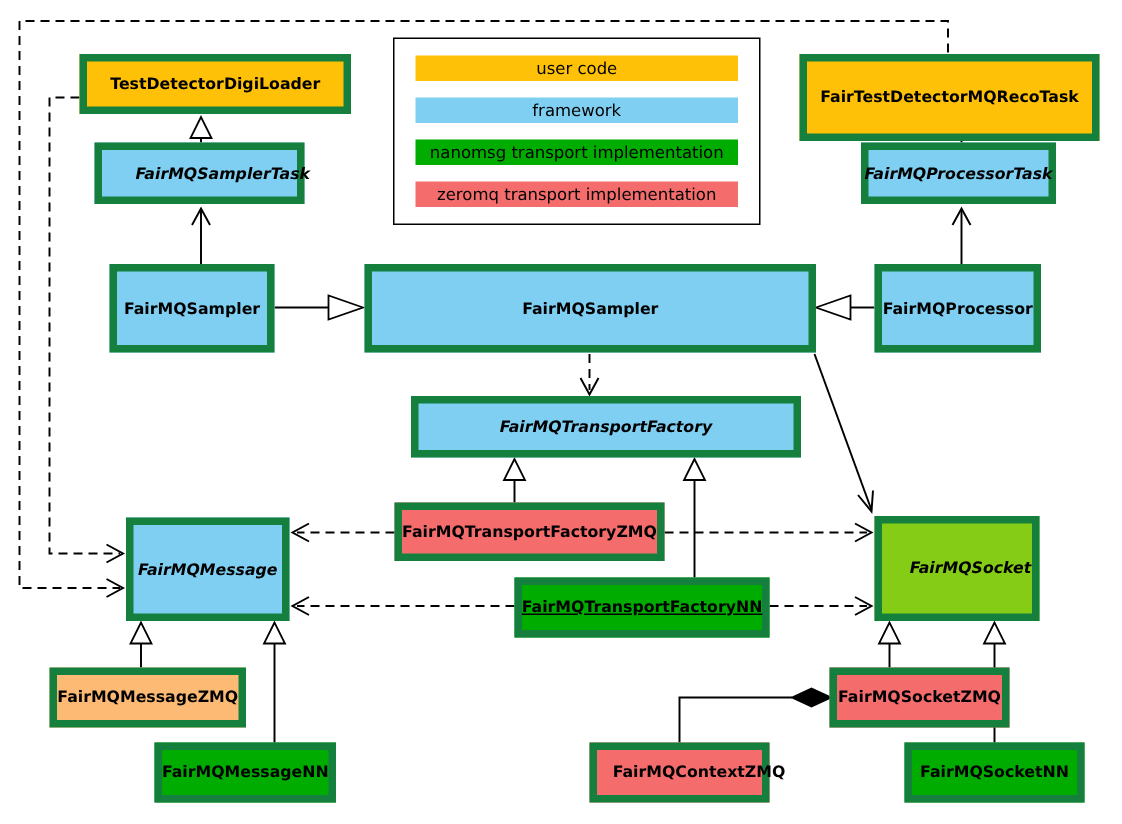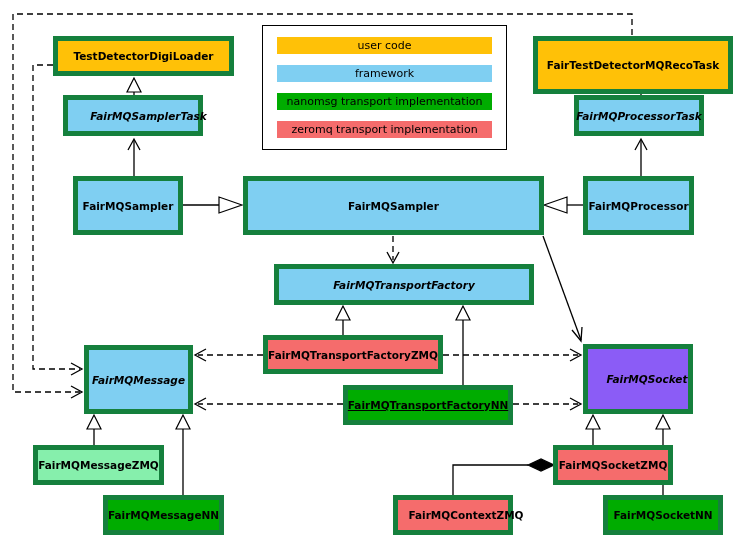--- a/index.html
+++ b/index.html
@@ -79,20 +79,20 @@
       <div class="node" style="left: 533px; top: 36px; width: 200px; height: 58px; background: rgb(255, 193, 7);">FairTestDetectorMQRecoTask</div>
       <div class="node abstract" style="left: 63px; top: 95px; width: 140px; height: 41px; background: rgb(127, 207, 242); padding-left: 31px;">FairMQSamplerTask</div>
       <div class="node abstract" style="left: 574px; top: 95px; width: 130px; height: 41px; background: rgb(127, 207, 242);">FairMQProcessorTask</div>
       <div class="node" style="left: 73px; top: 176px; width: 110px; height: 59px; background: rgb(127, 207, 242);">FairMQSampler</div>
       <div class="node" style="left: 243px; top: 176px; width: 301px; height: 59px; background: rgb(127, 207, 242);">FairMQSampler</div>
       <div class="node" style="left: 583px; top: 176px; width: 111px; height: 59px; background: rgb(127, 207, 242); text-align: right;">FairMQProcessor</div>
       <div class="node abstract" style="left: 274px; top: 264px; width: 260px; height: 41px; background: rgb(127, 207, 242);">FairMQTransportFactory</div>
       <div class="node" style="left: 263px; top: 335px; width: 180px; height: 39px; background: rgb(245, 108, 108);">FairMQTransportFactoryZMQ</div>
       <div class="node" style="left: 343px; top: 385px; width: 170px; height: 40px; background: rgb(0, 172, 0); text-decoration: underline;">FairMQTransportFactoryNN</div>
       <div class="node abstract" style="left: 84px; top: 345px; width: 109px; height: 69px; background: rgb(127, 207, 242);">FairMQMessage</div>
-      <div class="node abstract" style="left: 583px; top: 344px; width: 110px; height: 70px; background: #8b5cf6; padding-left: 18px;">FairMQSocket</div>
-      <div class="node" style="left: 33px; top: 445px; width: 131px; height: 40px; background: #86efac;">FairMQMessageZMQ</div>
+      <div class="node abstract" style="left: 583px; top: 344px; width: 110px; height: 70px; background: #84cc16; padding-left: 18px;">FairMQSocket</div>
+      <div class="node" style="left: 33px; top: 445px; width: 131px; height: 40px; background: #fdba74;">FairMQMessageZMQ</div>
       <div class="node" style="left: 103px; top: 495px; width: 121px; height: 40px; background: rgb(0, 172, 0);">FairMQMessageNN</div>
       <div class="node" style="left: 553px; top: 445px; width: 120px; height: 40px; background: rgb(245, 108, 108);">FairMQSocketZMQ</div>
       <div class="node" style="left: 393px; top: 495px; width: 120px; height: 40px; background: rgb(245, 108, 108); padding-left: 26px;">FairMQContextZMQ</div>
       <div class="node" style="left: 603px; top: 495px; width: 120px; height: 40px; background: rgb(0, 172, 0);">FairMQSocketNN</div>
     </div>
 </div>
 
 </body></html>

